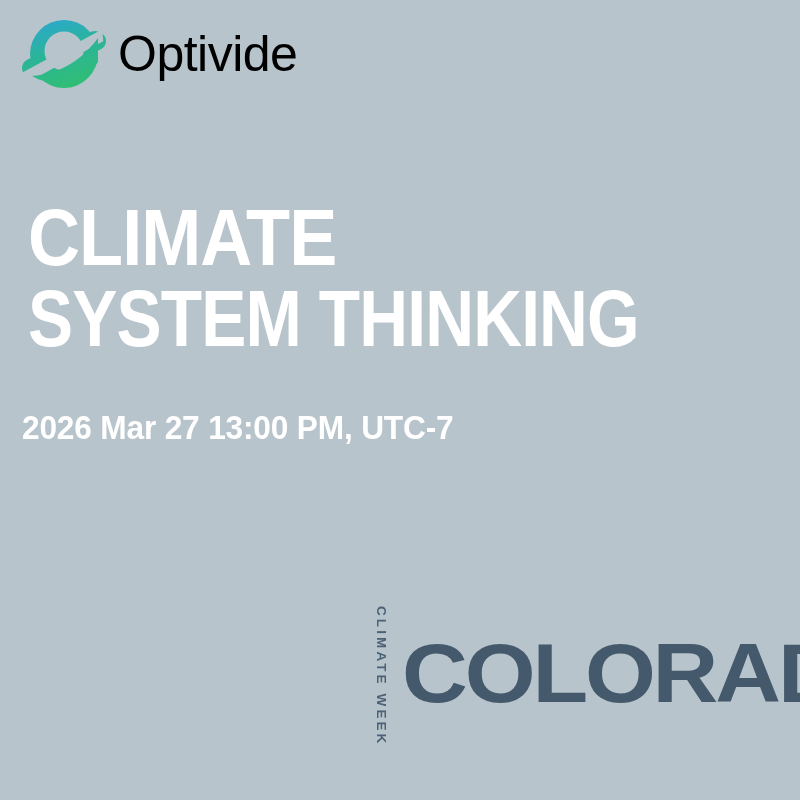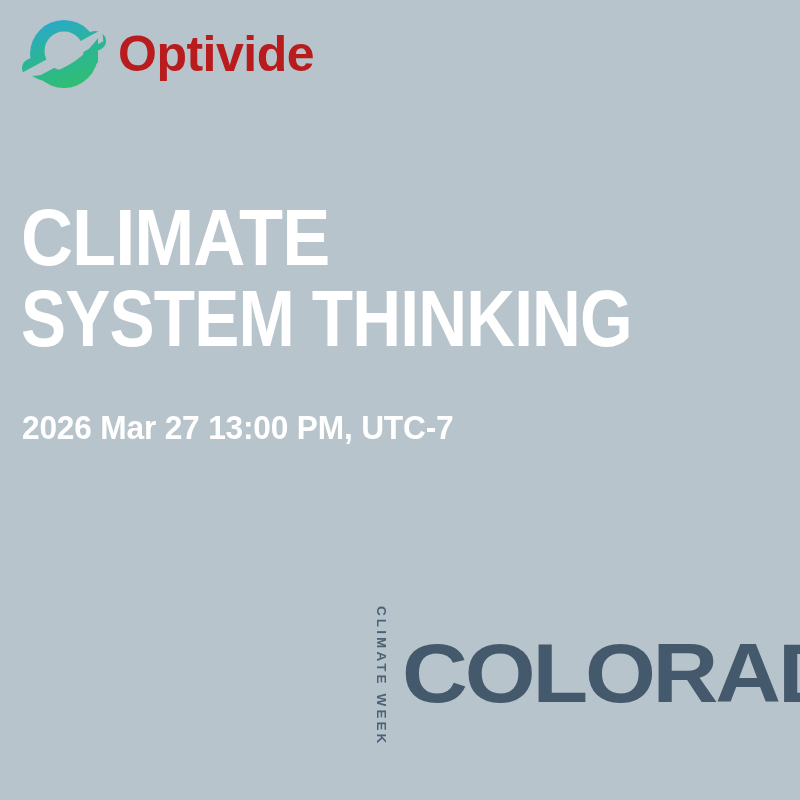--- a/index.html
+++ b/index.html
@@ -24,32 +24,32 @@
   #brand-lockup {
     position: absolute;
     left: 22px;
     top: 14px;
     display: flex;
     align-items: center;
     gap: 12px;
   }
   #brand-mark { display: block; width: 84px; height: 80px; }
   #brand-name {
-    color: #b91c1c;
+    color: #000000;
     font-size: 50px;
-    font-weight: 700;
+    font-weight: 400;
     letter-spacing: -0.5px;
     line-height: 1;
     white-space: nowrap;
   }
 
   
   #headline-block {
     position: absolute;
-    left: 21px;
+    left: 28px;
     top: 198px;
     width: 770px;
   }
   .headline-line {
     color: #ffffff;
     font-weight: 700;
     font-size: 80px;
     line-height: 0.99;
     letter-spacing: -1px;
     white-space: nowrap;

